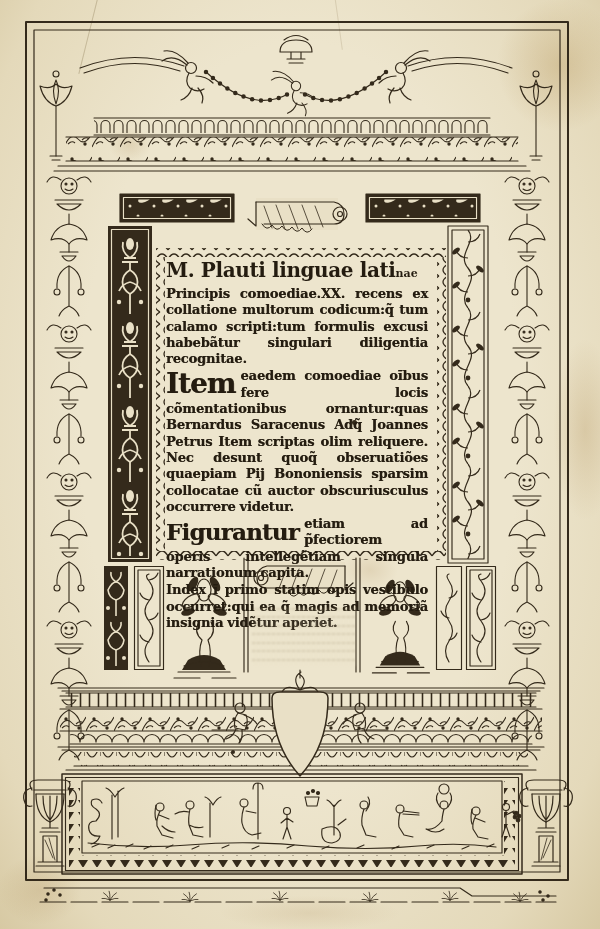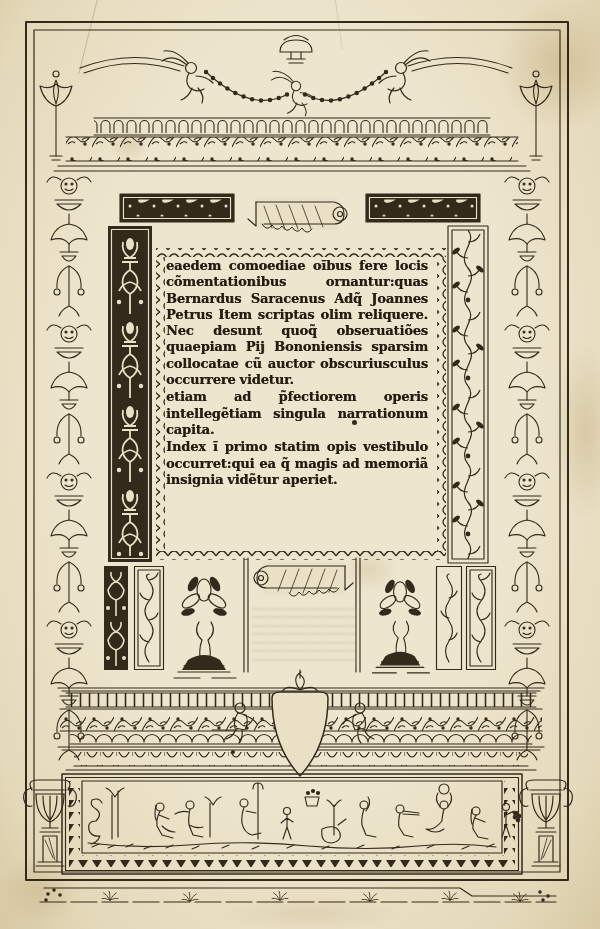--- a/index.html
+++ b/index.html
@@ -403,20 +403,24 @@
           <circle cx="20" cy="15" r="1.2" fill="#342a1b"></circle>
           <circle cx="6" cy="20" r="1.2" fill="#342a1b"></circle>
         <circle cx="500" cy="12" r="1.2" fill="#342a1b"></circle>
           <circle cx="508" cy="16" r="1.2" fill="#342a1b"></circle>
           <circle cx="503" cy="20" r="1.2" fill="#342a1b"></circle>
       </g>
     </g>
   </svg>
 
   <div class="text-panel">
-    <p><span>eaedem comoediae oĩbus fere locis cõmentationibus ornantur:quas Bernardus Saracenus Adq̃ Joannes Petrus Item scriptas olim reliquere. Nec desunt quoq̃ obseruatiões quaepiam Pij Bononiensis sparsim collocatae cũ auctor obscuriusculus occurrere videtur.</span></p>
-    <p><span>etiam ad p̃fectiorem operis intellegẽtiam singula narrationum capita.</span></p>
+    <div class="heading">
+      <span class="h-main">M. Plauti linguae lati</span><span class="h-suf">nae</span>
+    </div>
+    <p><span>Principis comoediae.XX. recens ex collatione multorum codicum:q̃ tum calamo scripti:tum formulis excusi habebãtur singulari diligentia recognitae.</span></p>
+    <p><span class="lead lead-xl">Item</span><span>eaedem comoediae oĩbus fere locis cõmentationibus ornantur:quas Bernardus Saracenus Adq̃ Joannes Petrus Item scriptas olim reliquere. Nec desunt quoq̃ obseruatiões quaepiam Pij Bononiensis sparsim collocatae cũ auctor obscuriusculus occurrere videtur.</span></p>
+    <p><span class="lead lead-lg">Figurantur</span><span>etiam ad p̃fectiorem operis intellegẽtiam singula narrationum capita.</span></p>
     <p><span>Index ĩ primo statim opis vestibulo occurret:qui ea q̃ magis ad memoriã insignia vidẽtur aperiet.</span></p>
   </div>
 
   <div class="bleed"></div>
 
 </div>
 
 </body></html>

